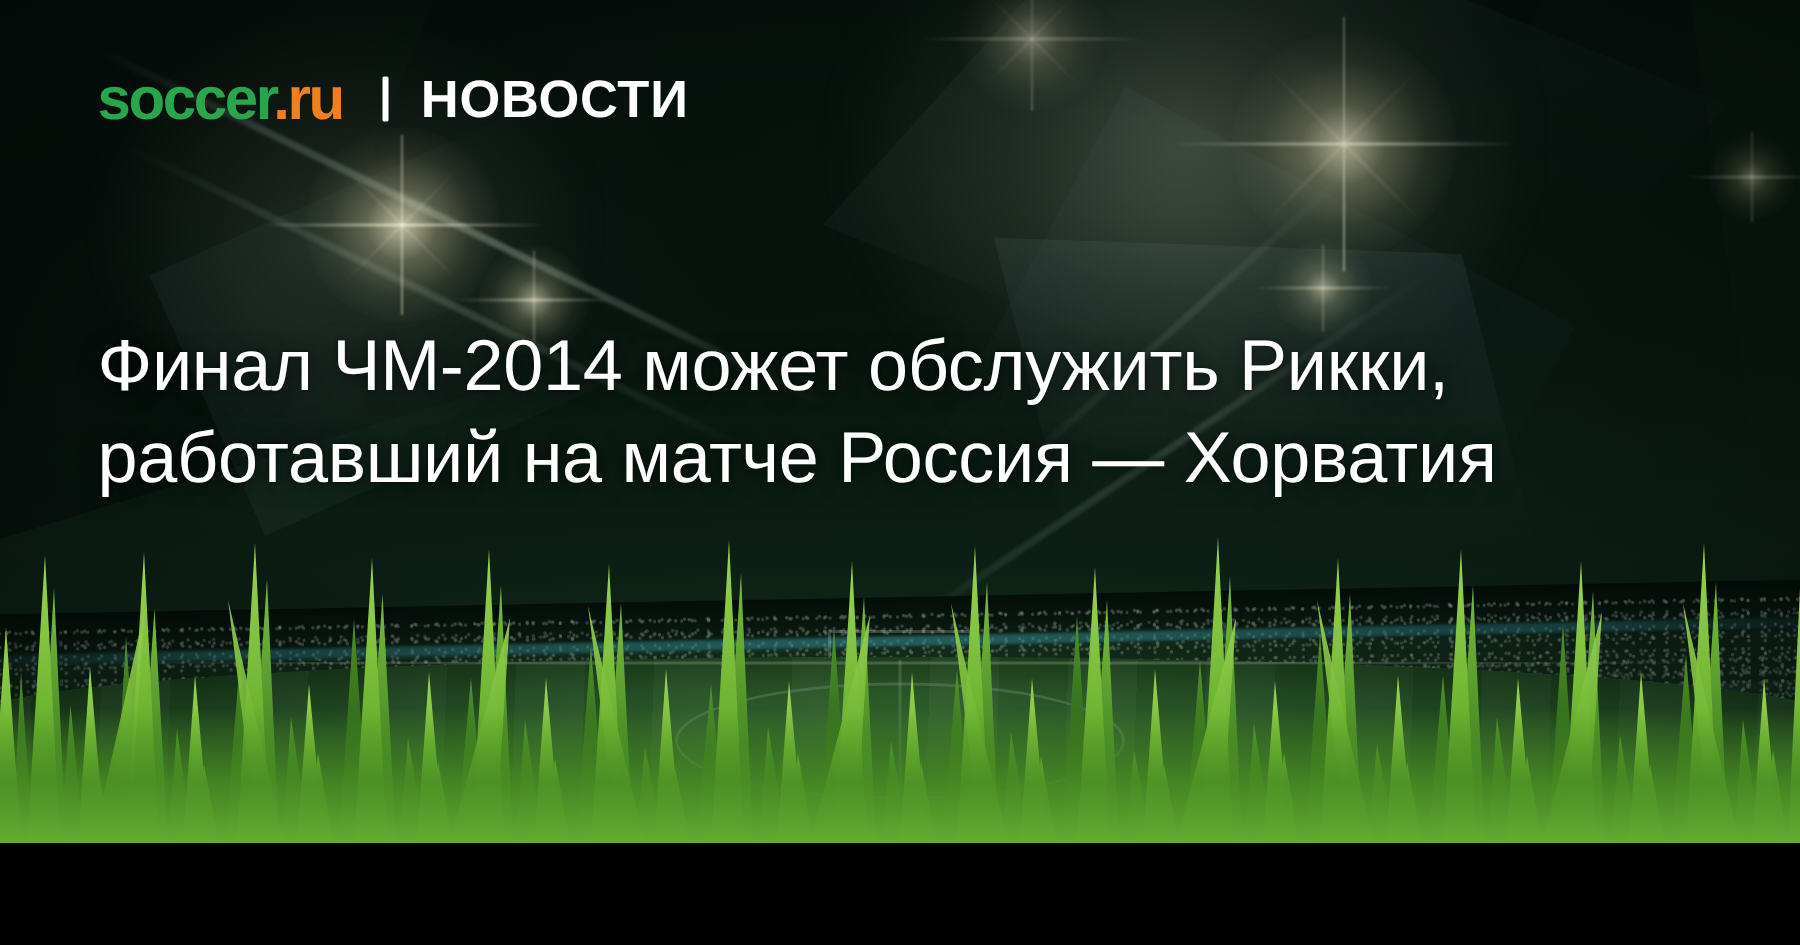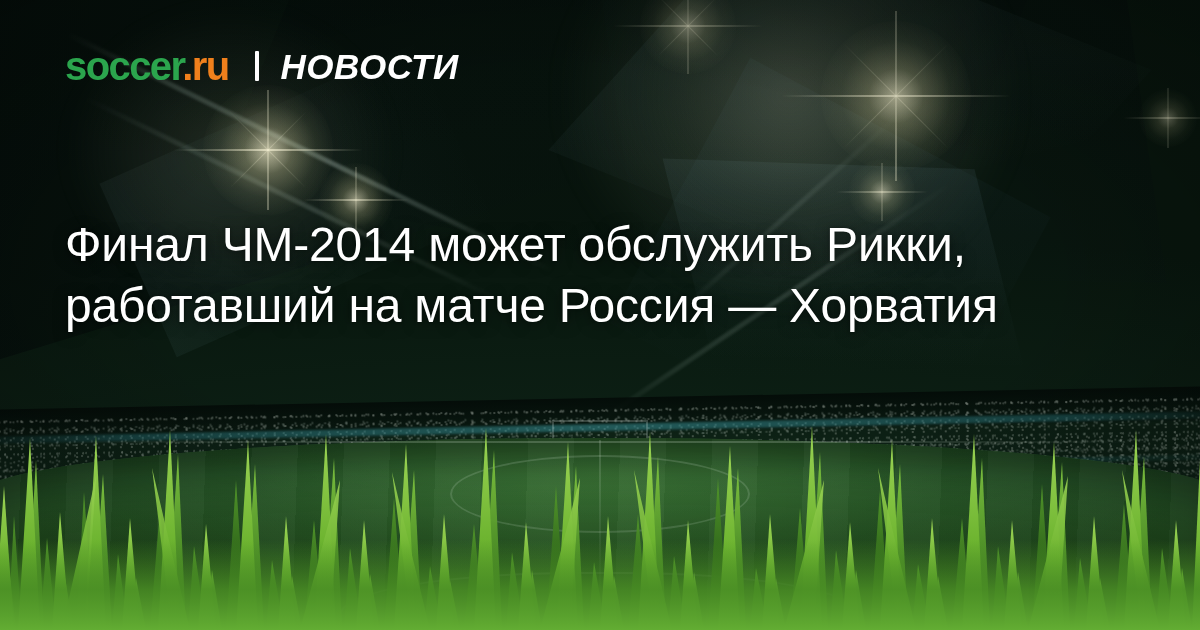--- a/index.html
+++ b/index.html
@@ -7,21 +7,21 @@
 
   html, body {
     width:1200px; height:630px;
     background:#000;
     font-family:"Liberation Sans", sans-serif;
     overflow:hidden;
   }
 
   .card {
     position:relative;
-    width:1200px; height:630px;
+    width:1200px; height:562px;
     overflow:hidden;
     background:#0a1a12;
   }
 
   
 
   .bg { position:absolute; inset:0; overflow:hidden; }
 
   
   .bg-base {
@@ -230,21 +230,20 @@
     display:inline-block;
     width:4px; height:30px;
     background:#ffffff;
     margin:0 22px 0 26px;
     border-radius:1px;
   }
   .section {
     color:#ffffff; font-size:35px; font-weight:bold;
     letter-spacing:.5px; line-height:1;
     font-family:"Liberation Sans", sans-serif;
-    font-style:italic;
   }
 
   .headline {
     position:absolute; left:65px; top:214px;
     width:1040px;
     color:#ffffff;
     font-size:48px;
     font-weight:normal;
     line-height:1.28;
     letter-spacing:-.2px;

